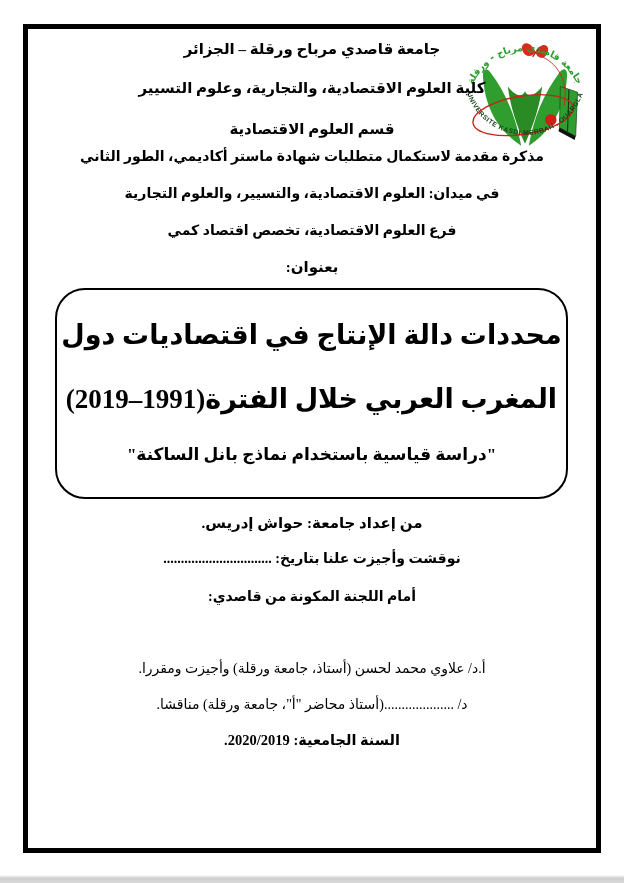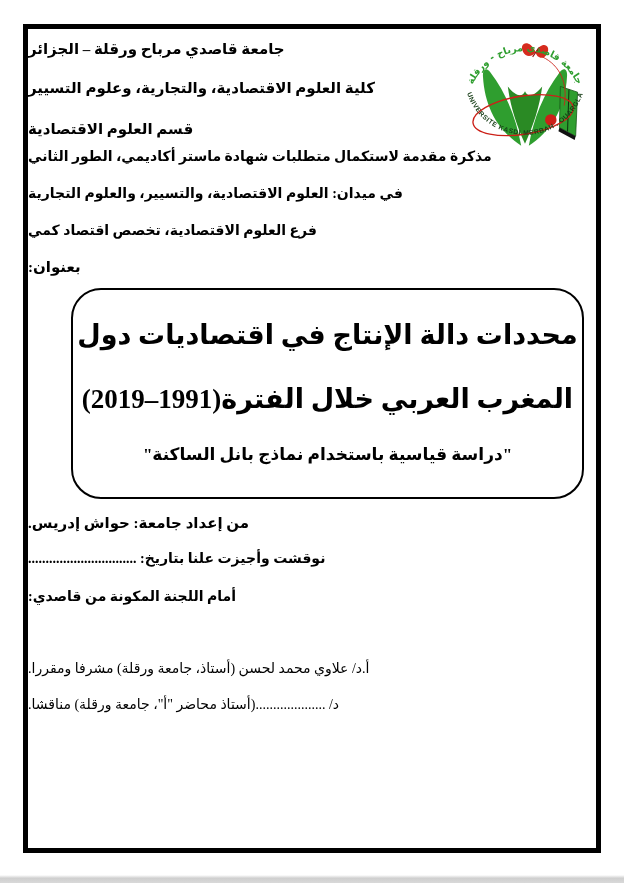--- a/index.html
+++ b/index.html
@@ -17,32 +17,32 @@
   }
   .frame{
     position:absolute;left:23px;top:24px;
     width:578px;height:829px;
     border:5px solid #000;
     box-sizing:border-box;
     background:#fff;
   }
   .line{
     position:absolute;left:0;right:0;
-    text-align:left;
+    text-align:center;
     direction:rtl;
     unicode-bidi:plaintext;
     line-height:22px;
     font-weight:700;
     font-size:15px;
     white-space:nowrap;
   }
   .sz14{font-size:14px;line-height:20px;}
   .normal{font-weight:400;}
   .title-box{
-    position:absolute;top:259px;left:43px;
+    position:absolute;top:259px;left:27px;
     width:513px;height:211px;
     border:2px solid #000;
     border-radius:30px;
     box-sizing:border-box;
     background:#fff;
   }
   .title-line{
     position:absolute;left:0;right:0;
     text-align:center;direction:rtl;unicode-bidi:plaintext;
     font-weight:700;font-size:27px;line-height:42px;white-space:nowrap;
@@ -109,19 +109,20 @@
     <div class="title-box">
       <div class="title-line" style="top:24px">محددات دالة الإنتاج في اقتصاديات دول</div>
       <div class="title-line" style="top:88px">المغرب العربي خلال الفترة(1991–2019)</div>
       <div class="subtitle-line" style="top:152px">"دراسة قياسية باستخدام نماذج بانل الساكنة"</div>
     </div>
 
     <div class="line" style="top:483px">من إعداد جامعة: حواش إدريس.</div>
     <div class="line sz14" style="top:520px">نوقشت وأجيزت علنا بتاريخ: ...............................</div>
     <div class="line sz14" style="top:558px">أمام اللجنة المكونة من قاصدي:</div>
 
-    <div class="line sz14 normal" style="top:630px">أ.د/ علاوي محمد لحسن (أستاذ، جامعة ورقلة) مشرفا ومقررا.</div>
+    <div class="line sz14 normal" style="top:630px">أ.د/ علاوي محمد لحسن (أستاذ، جامعة ورقلة) وأجيزت ومقررا.</div>
     <div class="line sz14 normal" style="top:666px">د/ ....................(أستاذ محاضر "أ"، جامعة ورقلة) مناقشا.</div>
 
+    <div class="line sz14" style="top:701px;font-size:14.5px">السنة الجامعية: 2020/2019.</div>
   </div>
 
   <div class="page-edge"></div>
 </div>
 
 </body></html>

